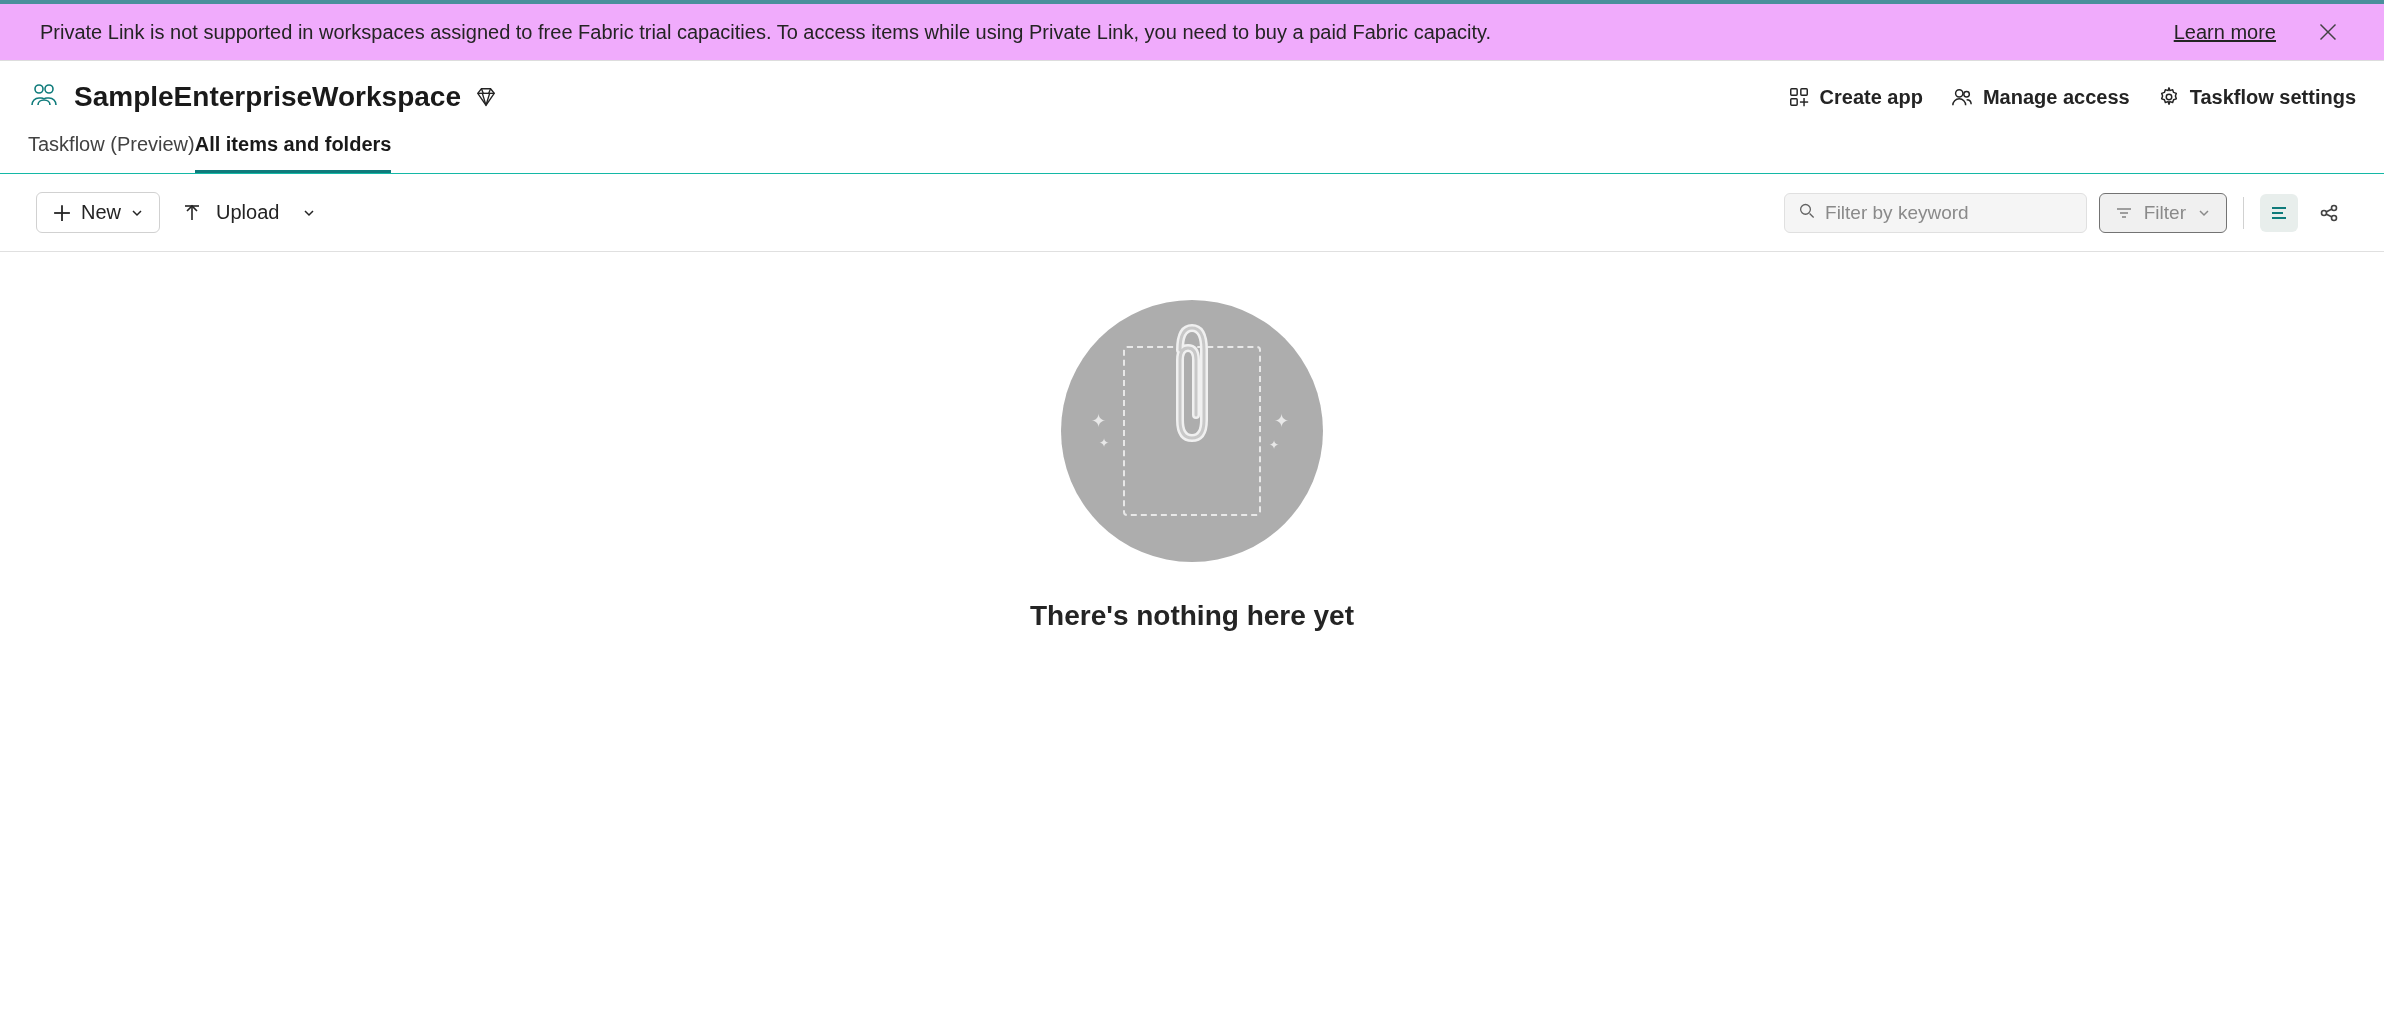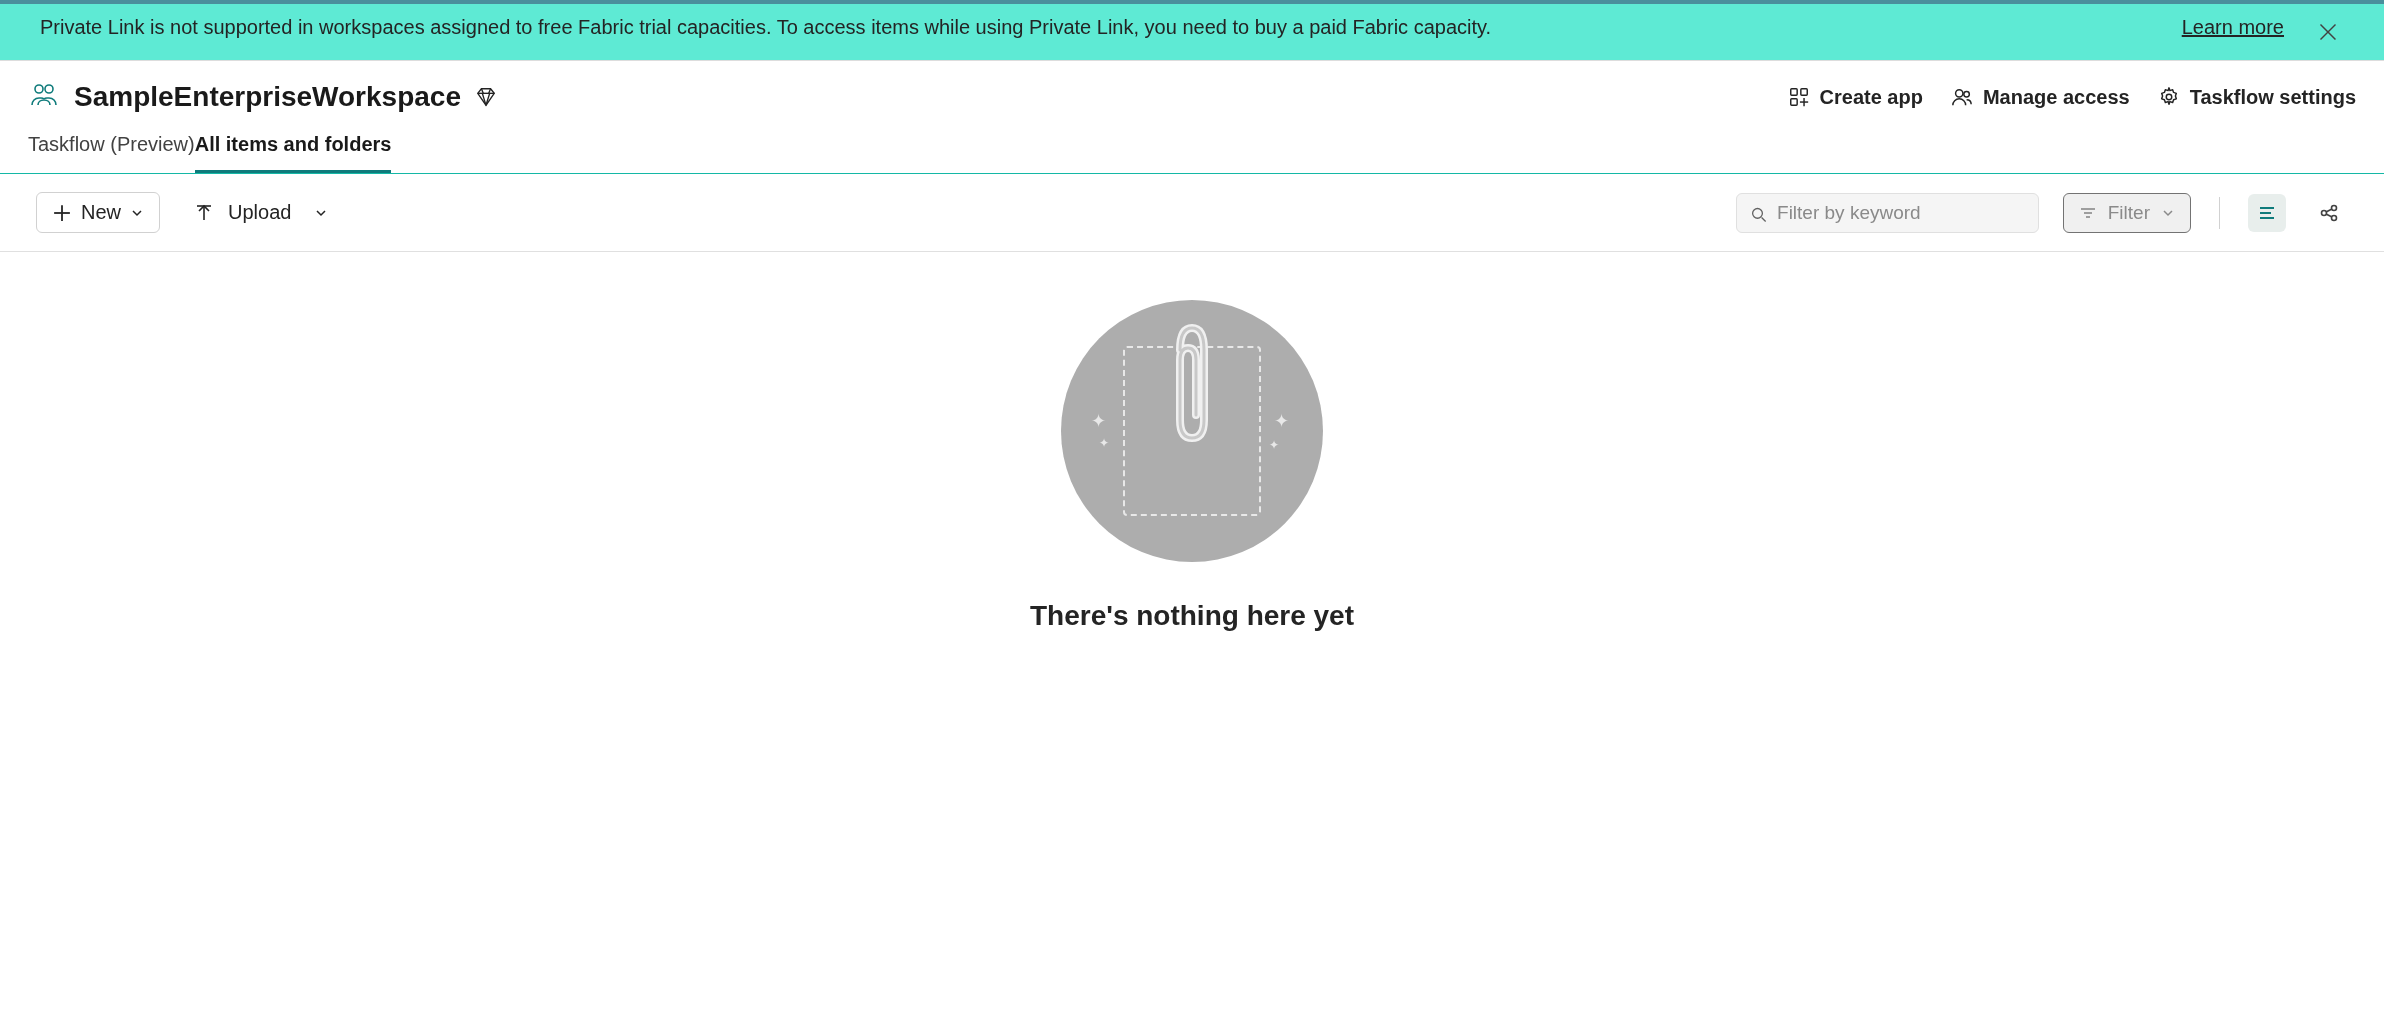--- a/index.html
+++ b/index.html
@@ -11,25 +11,25 @@
       font-family: "Segoe UI", -apple-system, BlinkMacSystemFont, sans-serif;
       background: #ffffff;
       font-size: 14px;
       color: #242424;
     }
     .top-accent {
       height: 4px;
       background: #4a8f9c;
     }
     .banner {
-      background: #5eead4;
-      display: flex;
-      align-items: flex-start;
+      background: #f0abfc;
+      display: flex;
+      align-items: center;
       padding: 12px 40px;
-      gap: 8px;
+      gap: 16px;
       border-bottom: 1px solid #ddd;
     }
     .banner-text {
       font-size: 20px;
       color: #242424;
       flex: 1;
       text-align: left;
     }
     .banner-link {
       font-size: 20px;
@@ -104,21 +104,21 @@
     }
     .tab.active {
       color: #1a1a1a;
       font-weight: 600;
       border-bottom-color: #0f7b7b;
     }
     .toolbar {
       display: flex;
       align-items: center;
       padding: 18px 36px;
-      gap: 24px;
+      gap: 12px;
       border-bottom: 1px solid #e0e0e0;
     }
     .btn-new {
       display: flex;
       align-items: center;
       gap: 10px;
       border: 1px solid #d1d1d1;
       border-radius: 6px;
       background: #ffffff;
       padding: 8px 16px;
@@ -150,21 +150,21 @@
     .upload-group svg.chev {
       width: 12px;
       height: 12px;
       margin-left: 10px;
     }
     .toolbar-spacer {
       flex: 1;
     }
     .filter-input {
       display: flex;
-      align-items: flex-end;
+      align-items: flex-start;
       gap: 10px;
       background: #f5f5f5;
       border: 1px solid #e0e0e0;
       border-radius: 6px;
       padding: 8px 14px;
       min-width: 240px;
     }
     .filter-input input {
       border: none;
       background: transparent;

